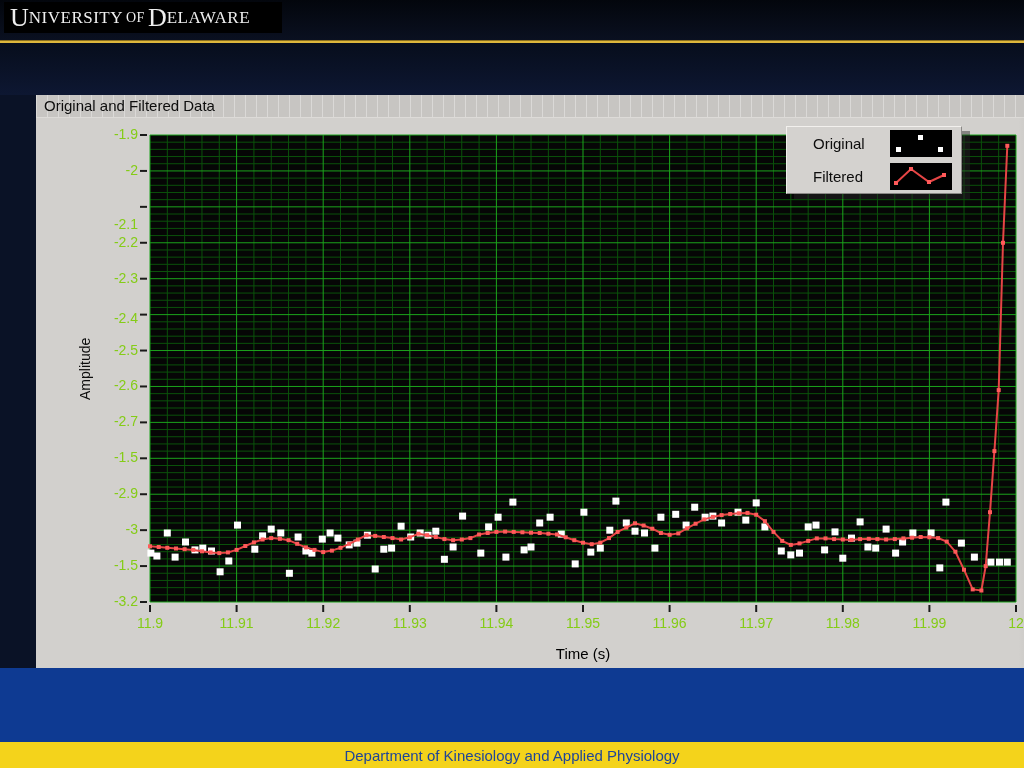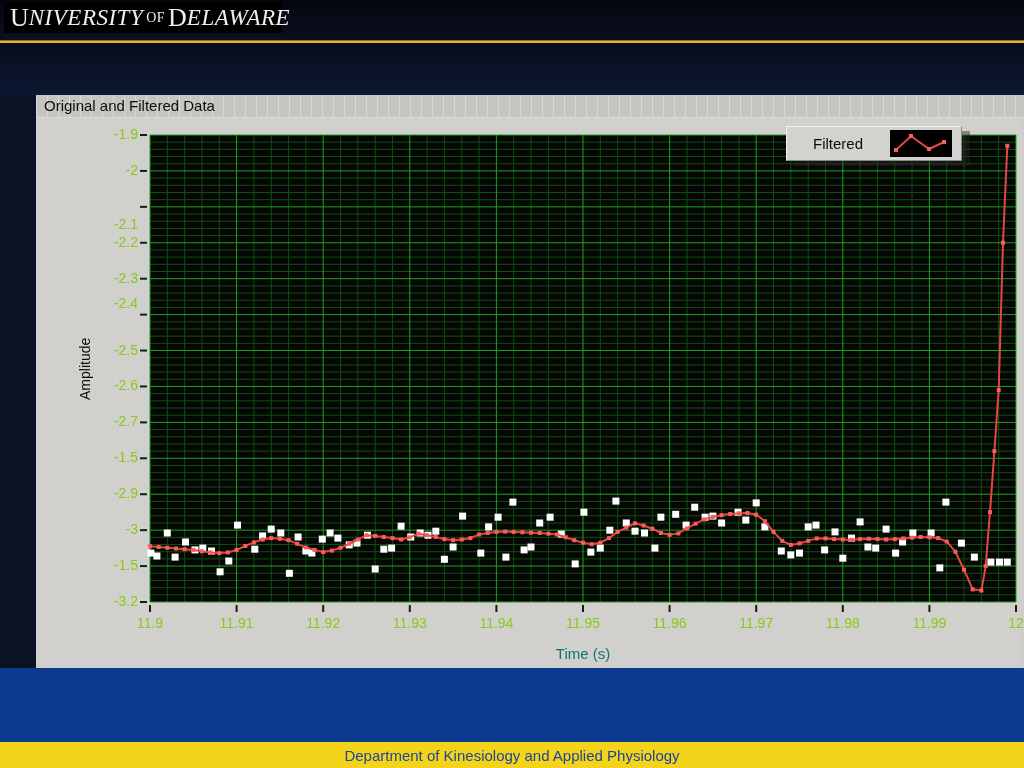--- a/index.html
+++ b/index.html
@@ -6,21 +6,21 @@
   .slide{position:relative;width:1024px;height:768px;overflow:hidden;
          font-family:"Liberation Sans", sans-serif;background:#0A1226;}
 
   
   .hdr{position:absolute;left:0;top:0;width:1024px;height:40px;
        background:linear-gradient(#03060C,#0A1020);}
   .logo-box{position:absolute;left:4px;top:2px;width:278px;height:31px;background:#000;
             display:flex;align-items:center;padding-left:6px;box-sizing:border-box;
             font-family:"Liberation Serif", serif;color:#EFEFEF;white-space:nowrap;}
   .logo-box .big{font-size:26px;line-height:26px;}
-  .logo-box .small{font-size:23px;letter-spacing:.5px;font-style:italic;}
+  .logo-box .small{font-size:17px;letter-spacing:.5px;}
   .logo-box .tiny{font-size:14px;letter-spacing:.5px;padding:0 3px;}
   .gold-rule{position:absolute;left:0;top:40px;width:1024px;height:3px;background:#DDB63C;
              border-top:1px solid #8a6f1e;box-sizing:border-box;}
   .navy-strip{position:absolute;left:0;top:43px;width:1024px;height:52px;
               background:linear-gradient(#070D1C,#0D1732);}
 
   
   .panel{position:absolute;left:8px;top:95px;width:1016px;height:573px;background:#D2D0CD;margin-left:28px;}
   .panel-titlebar{position:absolute;left:0;top:0;width:100%;height:22px;background:#C7C5C2;
       background-image:repeating-linear-gradient(90deg, rgba(255,255,255,.35) 0 1px, transparent 1px 11px);
@@ -34,21 +34,21 @@
   #plot-wrap{position:absolute;left:114px;top:18px;width:866px;height:467px;background:#060606;}
   #plot-wrap svg{position:absolute;left:0;top:0;overflow:visible;}
   .xtick,.ytick{position:absolute;font-size:14px;color:#84cc16;}
   .xtick{width:60px;text-align:center;top:480px;}
   .ytick{width:72px;text-align:right;left:-84px;}
 
   .y-axis-title{position:absolute;left:38px;top:18px;height:467px;width:22px;
       display:flex;align-items:center;justify-content:center;font-size:14px;color:#0d0d0d;
       writing-mode:vertical-rl;transform:rotate(180deg);}
   .x-axis-title{position:absolute;left:114px;top:528px;width:866px;text-align:center;
-      font-size:15px;color:#0f766e;}
+      font-size:15px;color:#000000;}
 
   
   .legend{position:absolute;left:750px;top:9px;width:174px;background:#D4D2CF;
       border-top:1px solid #F2F0ED;border-left:1px solid #F2F0ED;
       border-right:1px solid #8A8886;border-bottom:1px solid #8A8886;
       box-shadow:8px 5px 0 rgba(40,40,40,.45);z-index:5;}
   .legend-row{display:flex;align-items:center;height:33px;}
   .legend-label{flex:1;padding-left:26px;font-size:15px;color:#0d0d0d;}
   .legend-sample{width:62px;height:27px;background:#000;margin-right:9px;flex:0 0 auto;}
 
@@ -93,21 +93,21 @@
           <div class="xtick" style="left: 489.6px;">11.96</div>
           <div class="xtick" style="left: 576.2px;">11.97</div>
           <div class="xtick" style="left: 662.8px;">11.98</div>
           <div class="xtick" style="left: 749.4px;">11.99</div>
           <div class="xtick" style="left: 836px;">12</div>
           <div class="ytick" style="top: -9px;">-1.9</div>
           <div class="ytick" style="top: 26.9231px;">-2</div>
           <div class="ytick" style="top: 81px;">-2.1</div>
           <div class="ytick" style="top: 98.7692px;">-2.2</div>
           <div class="ytick" style="top: 134.692px;">-2.3</div>
-          <div class="ytick" style="top: 160px;">-2.4</div>
+          <div class="ytick" style="top: 175px;">-2.4</div>
           <div class="ytick" style="top: 206.538px;">-2.5</div>
           <div class="ytick" style="top: 242.462px;">-2.6</div>
           <div class="ytick" style="top: 278.385px;">-2.7</div>
           <div class="ytick" style="top: 314.308px;">-1.5</div>
           <div class="ytick" style="top: 350.231px;">-2.9</div>
           <div class="ytick" style="top: 386.154px;">-3</div>
           <div class="ytick" style="top: 422.077px;">-1.5</div>
           <div class="ytick" style="top: 458px;">-3.2</div>
           <svg width="866" height="467">
             <line x1="17.32" y1="0" x2="17.32" y2="467" stroke="#0B520B" stroke-width="1"></line>
@@ -451,20 +451,30 @@
               <rect x="851.0" y="105.8" width="4" height="4" fill="#FF5A5A"></rect>
               <rect x="855.3" y="8.8" width="4" height="4" fill="#FF5A5A"></rect>
             </g>
           </svg>
         </div>
 
       <div class="x-axis-title">Time (s)</div>
 
       <div class="legend">
         <div class="legend-row">
+          <span class="legend-label">Original</span>
+          <span class="legend-sample">
+            <svg width="62" height="27">
+              <rect x="28" y="5" width="5" height="5" fill="#FFFFFF"></rect>
+              <rect x="6" y="17" width="5" height="5" fill="#FFFFFF"></rect>
+              <rect x="48" y="17" width="5" height="5" fill="#FFFFFF"></rect>
+            </svg>
+          </span>
+        </div>
+        <div class="legend-row">
           <span class="legend-label">Filtered</span>
           <span class="legend-sample">
             <svg width="62" height="27">
               <path d="M6 20 L21 6 L39 19 L54 12" stroke="#E64545" stroke-width="2" fill="none"></path>
               <rect x="4" y="18" width="4" height="4" fill="#FF5A5A"></rect>
               <rect x="19" y="4" width="4" height="4" fill="#FF5A5A"></rect>
               <rect x="37" y="17" width="4" height="4" fill="#FF5A5A"></rect>
               <rect x="52" y="10" width="4" height="4" fill="#FF5A5A"></rect>
             </svg>
           </span>

